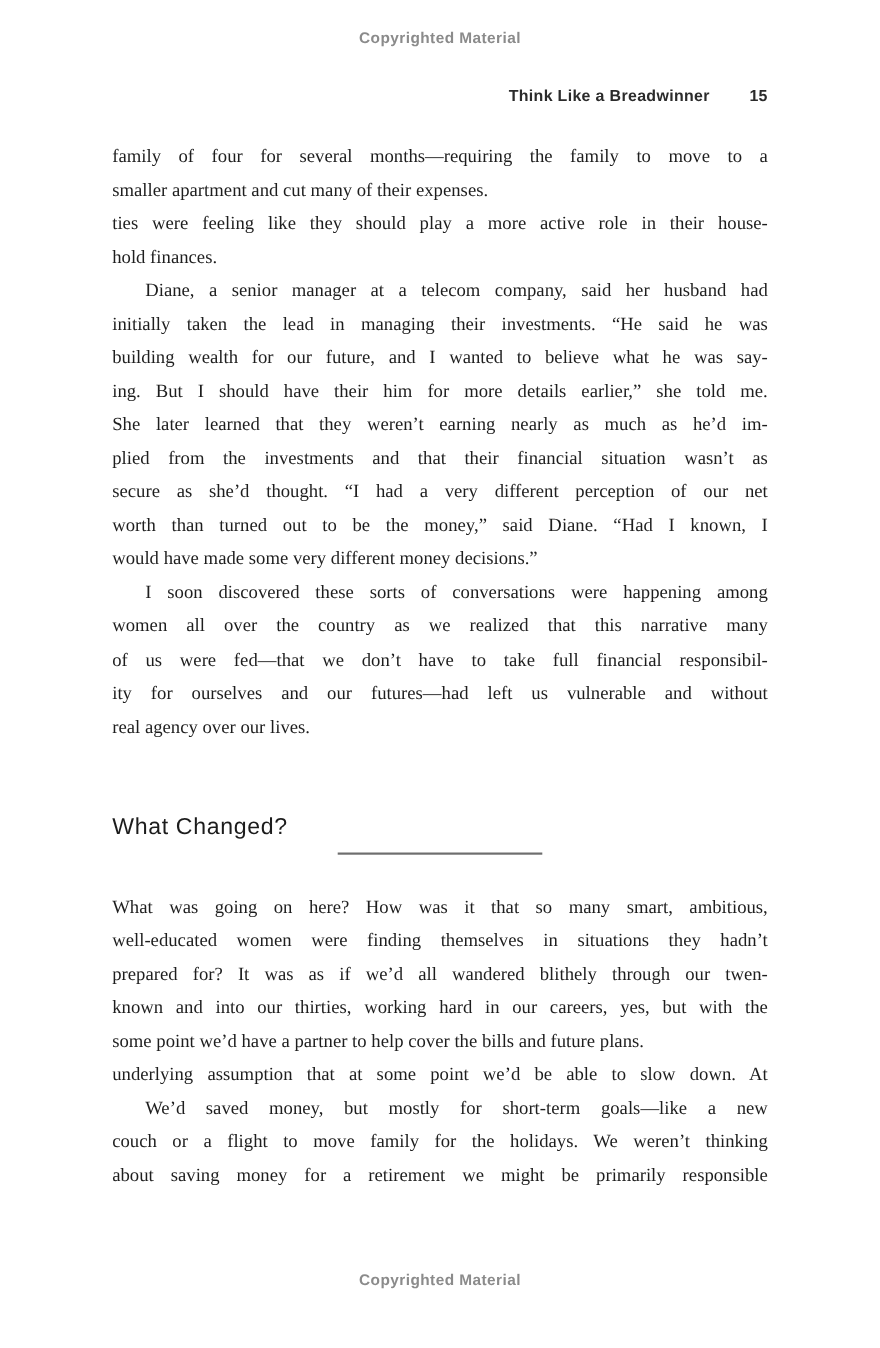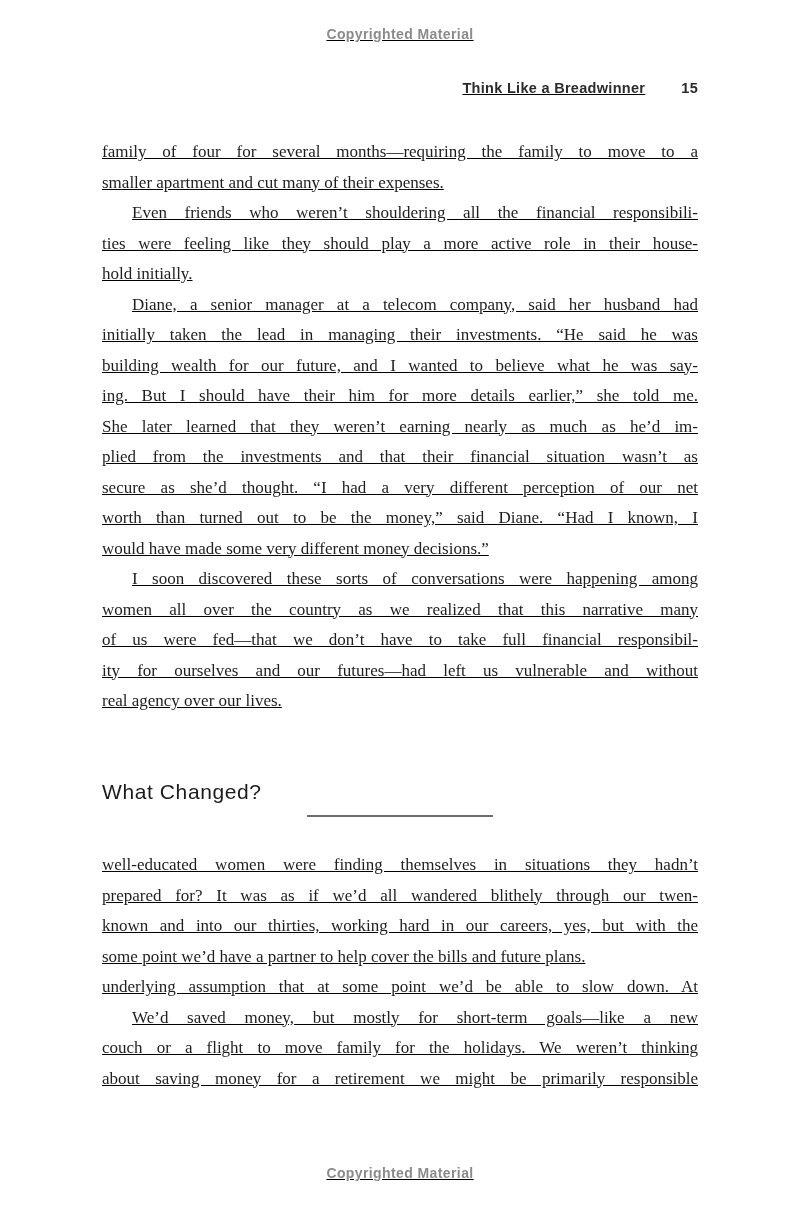--- a/index.html
+++ b/index.html
@@ -8,21 +8,20 @@
     background: #ffffff;
   }
   .page {
     position: relative;
     width: 800px;
     height: 1224px;
     margin: 0 auto;
     background: #ffffff;
     overflow: hidden;
     font-family: "Liberation Serif", "DejaVu Serif", serif;
-    text-decoration: underline;
   }
   .notice {
     padding-top: 26px;
     text-align: center;
     font-family: "Liberation Sans", "DejaVu Sans", sans-serif;
     font-size: 14px;
     line-height: 17px;
     font-weight: 600;
     letter-spacing: 0.4px;
     color: #8b8b8b;
@@ -42,21 +41,21 @@
     letter-spacing: 0.3px;
     color: #2b2b2b;
     white-space: nowrap;
   }
   .running-header .page-num {
     display: inline-block;
     margin-left: 36px;
   }
   .page-body {
     width: 596px;
-    margin: 40px 102px 0 102px;
+    margin: 30px 102px 0 102px;
     font-size: 17px;
     line-height: 30.5px;
     color: #1e1e1e;
   }
   .paragraph {
     margin: 0;
   }
   .line {
     text-align: justify;
     text-align-last: justify;
@@ -97,23 +96,22 @@
   <div class="running-header">
     <span>Think Like a Breadwinner</span><span class="page-num">15</span>
   </div>
 
   <div class="page-body">
       <div class="paragraph">
         <div class="line">family of four for several months—requiring the family to move to a</div>
         <div class="line last">smaller apartment and cut many of their expenses.</div>
       </div>
       <div class="paragraph">
-        <div class="line indent">Even friends who weren’t shouldering all the financial responsibili-</div>
         <div class="line">ties were feeling like they should play a more active role in their house-</div>
-        <div class="line last">hold initially.</div>
+        <div class="line last">hold finances.</div>
       </div>
       <div class="paragraph">
         <div class="line indent">Diane, a senior manager at a telecom company, said her husband had</div>
         <div class="line">initially taken the lead in managing their investments. “He said he was</div>
         <div class="line">building wealth for our future, and I wanted to believe what he was say-</div>
         <div class="line">ing. But I should have their him for more details earlier,” she told me.</div>
         <div class="line">She later learned that they weren’t earning nearly as much as he’d im-</div>
         <div class="line">plied from the investments and that their financial situation wasn’t as</div>
         <div class="line">secure as she’d thought. “I had a very different perception of our net</div>
         <div class="line">worth than turned out to be the money,” said Diane. “Had I known, I</div>
@@ -121,20 +119,21 @@
       </div>
       <div class="paragraph">
         <div class="line indent">I soon discovered these sorts of conversations were happening among</div>
         <div class="line">women all over the country as we realized that this narrative many</div>
         <div class="line">of us were fed—that we don’t have to take full financial responsibil-</div>
         <div class="line">ity for ourselves and our futures—had left us vulnerable and without</div>
         <div class="line last">real agency over our lives.</div>
       </div>
       <div class="section-heading-wrap"><div class="section-heading">What Changed?</div><div class="heading-rule"></div></div>
       <div class="paragraph">
+        <div class="line">What was going on here? How was it that so many smart, ambitious,</div>
         <div class="line">well-educated women were finding themselves in situations they hadn’t</div>
         <div class="line">prepared for? It was as if we’d all wandered blithely through our twen-</div>
         <div class="line">known and into our thirties, working hard in our careers, yes, but with the</div>
         <div class="line last">some point we’d have a partner to help cover the bills and future plans.</div>
         <div class="line">underlying assumption that at some point we’d be able to slow down. At</div>
       </div>
       <div class="paragraph">
         <div class="line indent">We’d saved money, but mostly for short-term goals—like a new</div>
         <div class="line">couch or a flight to move family for the holidays. We weren’t thinking</div>
         <div class="line">about saving money for a retirement we might be primarily responsible</div>

